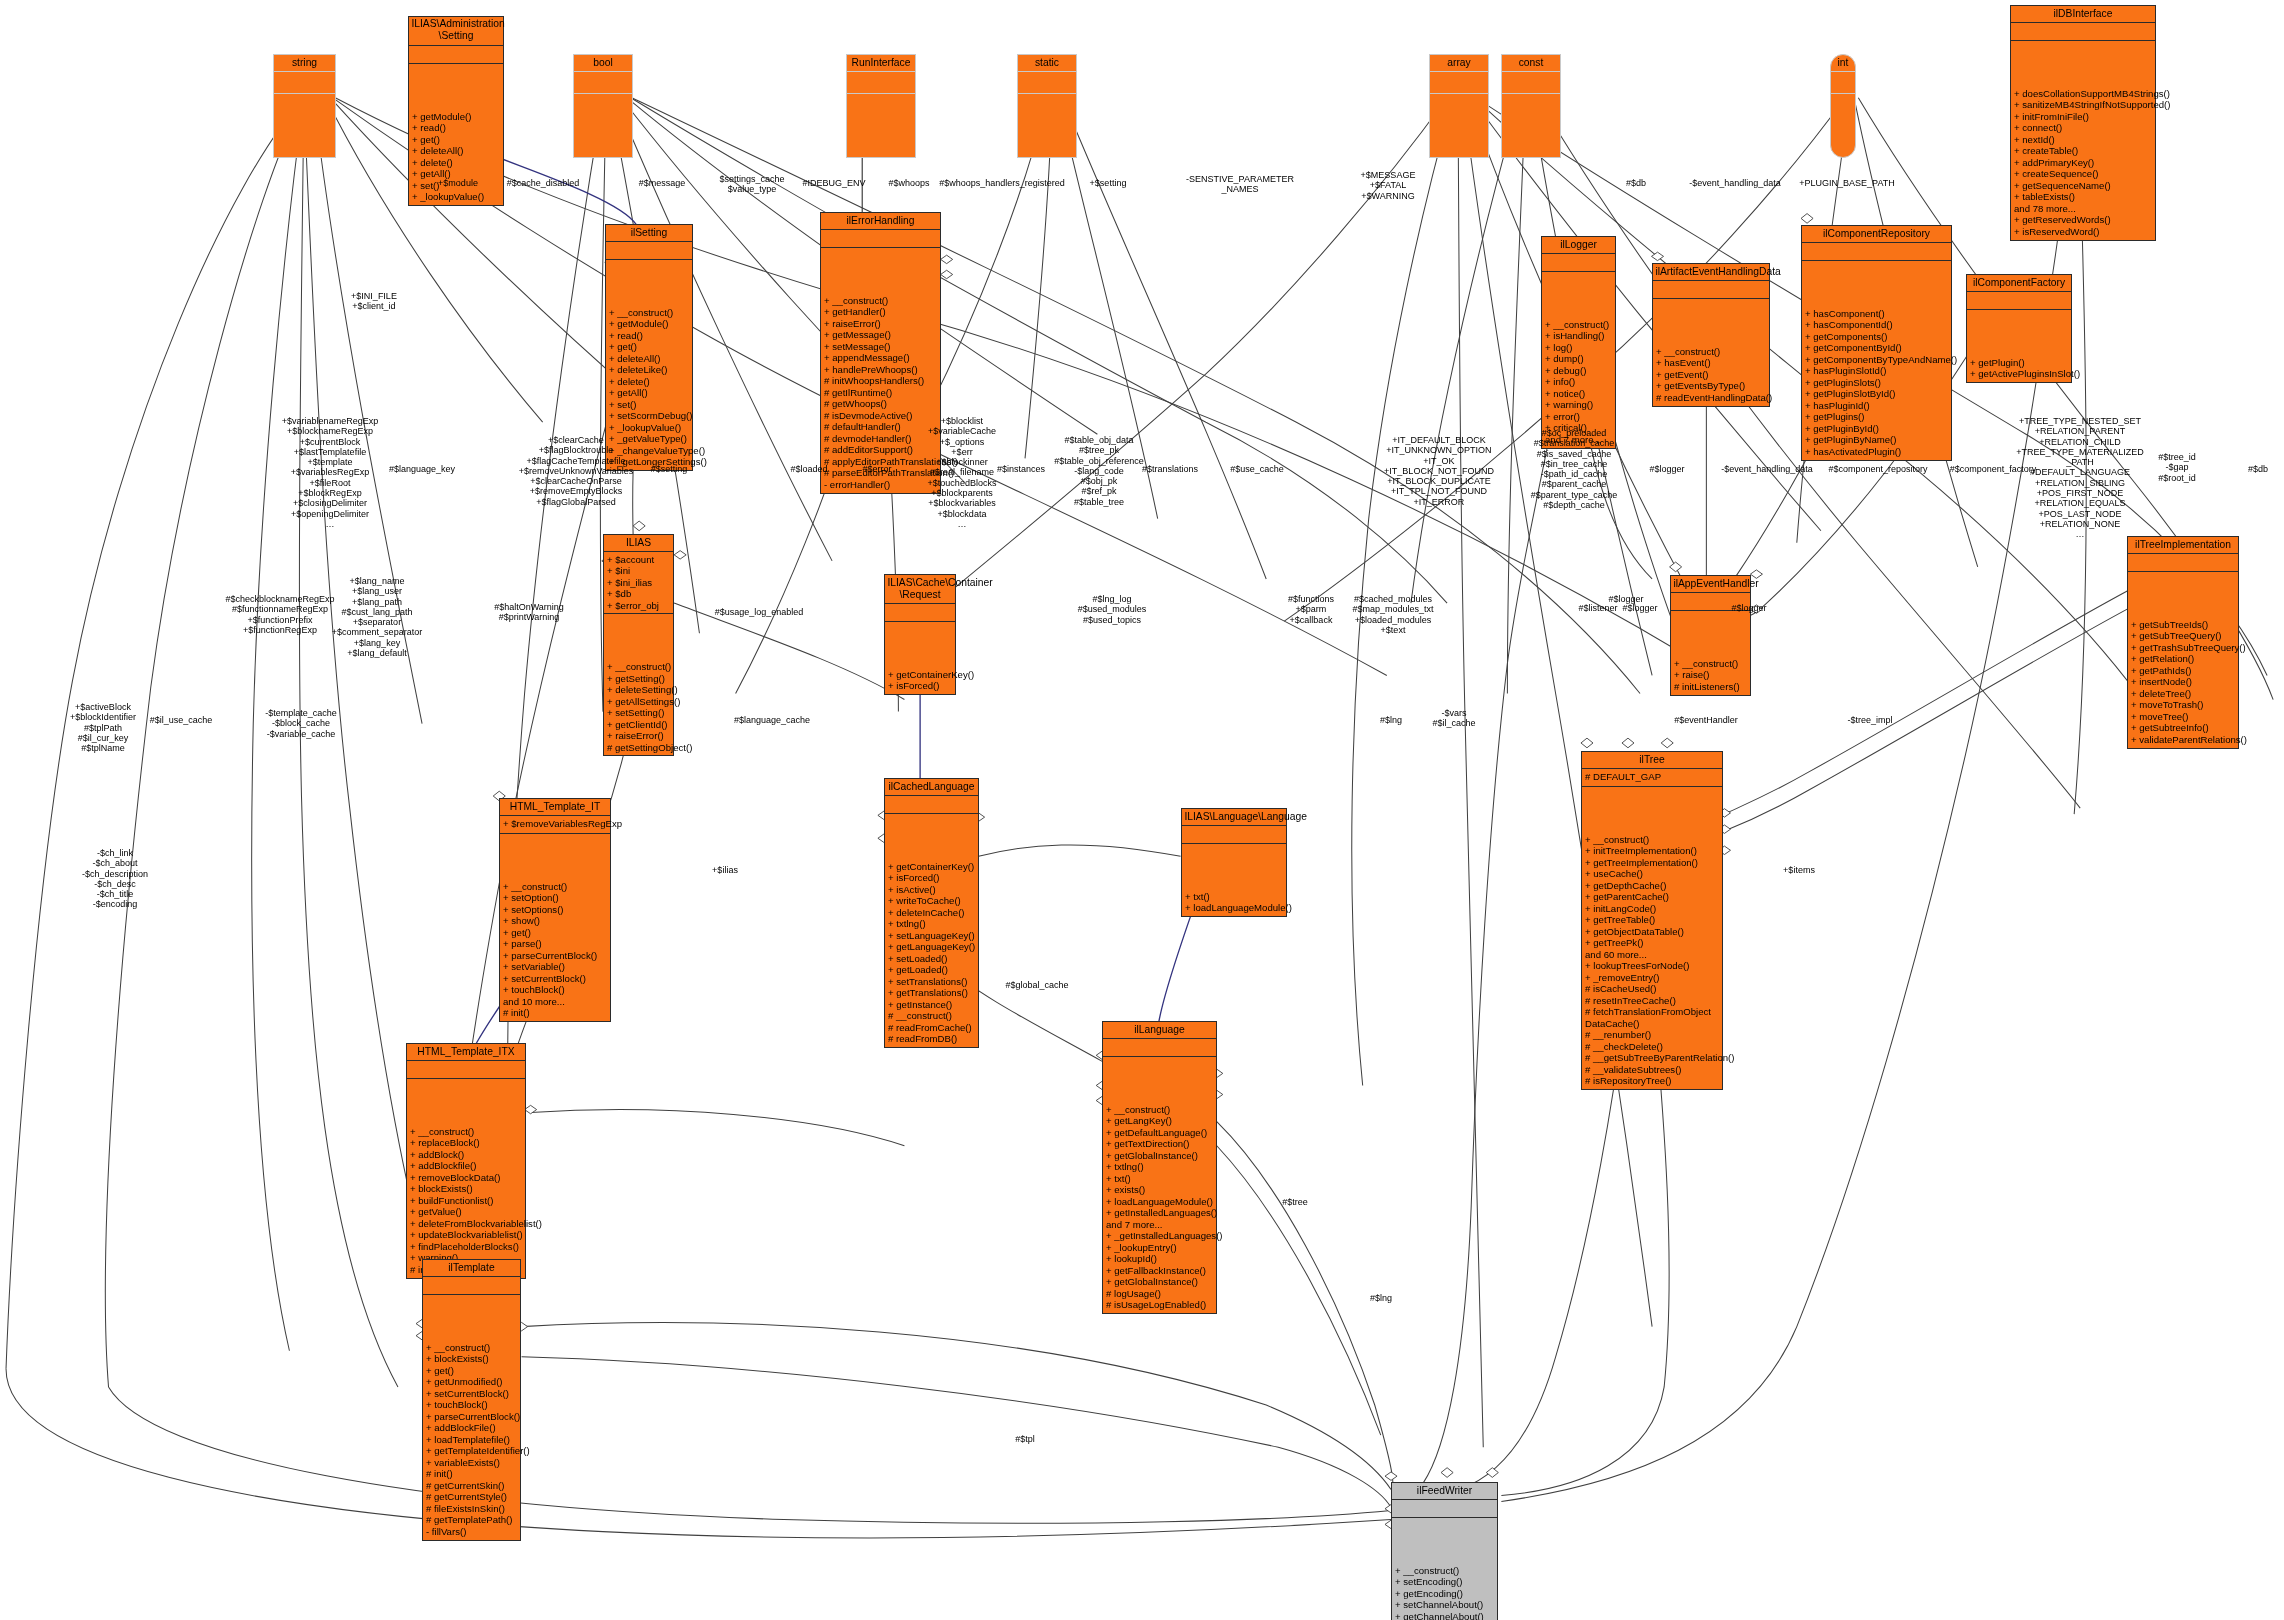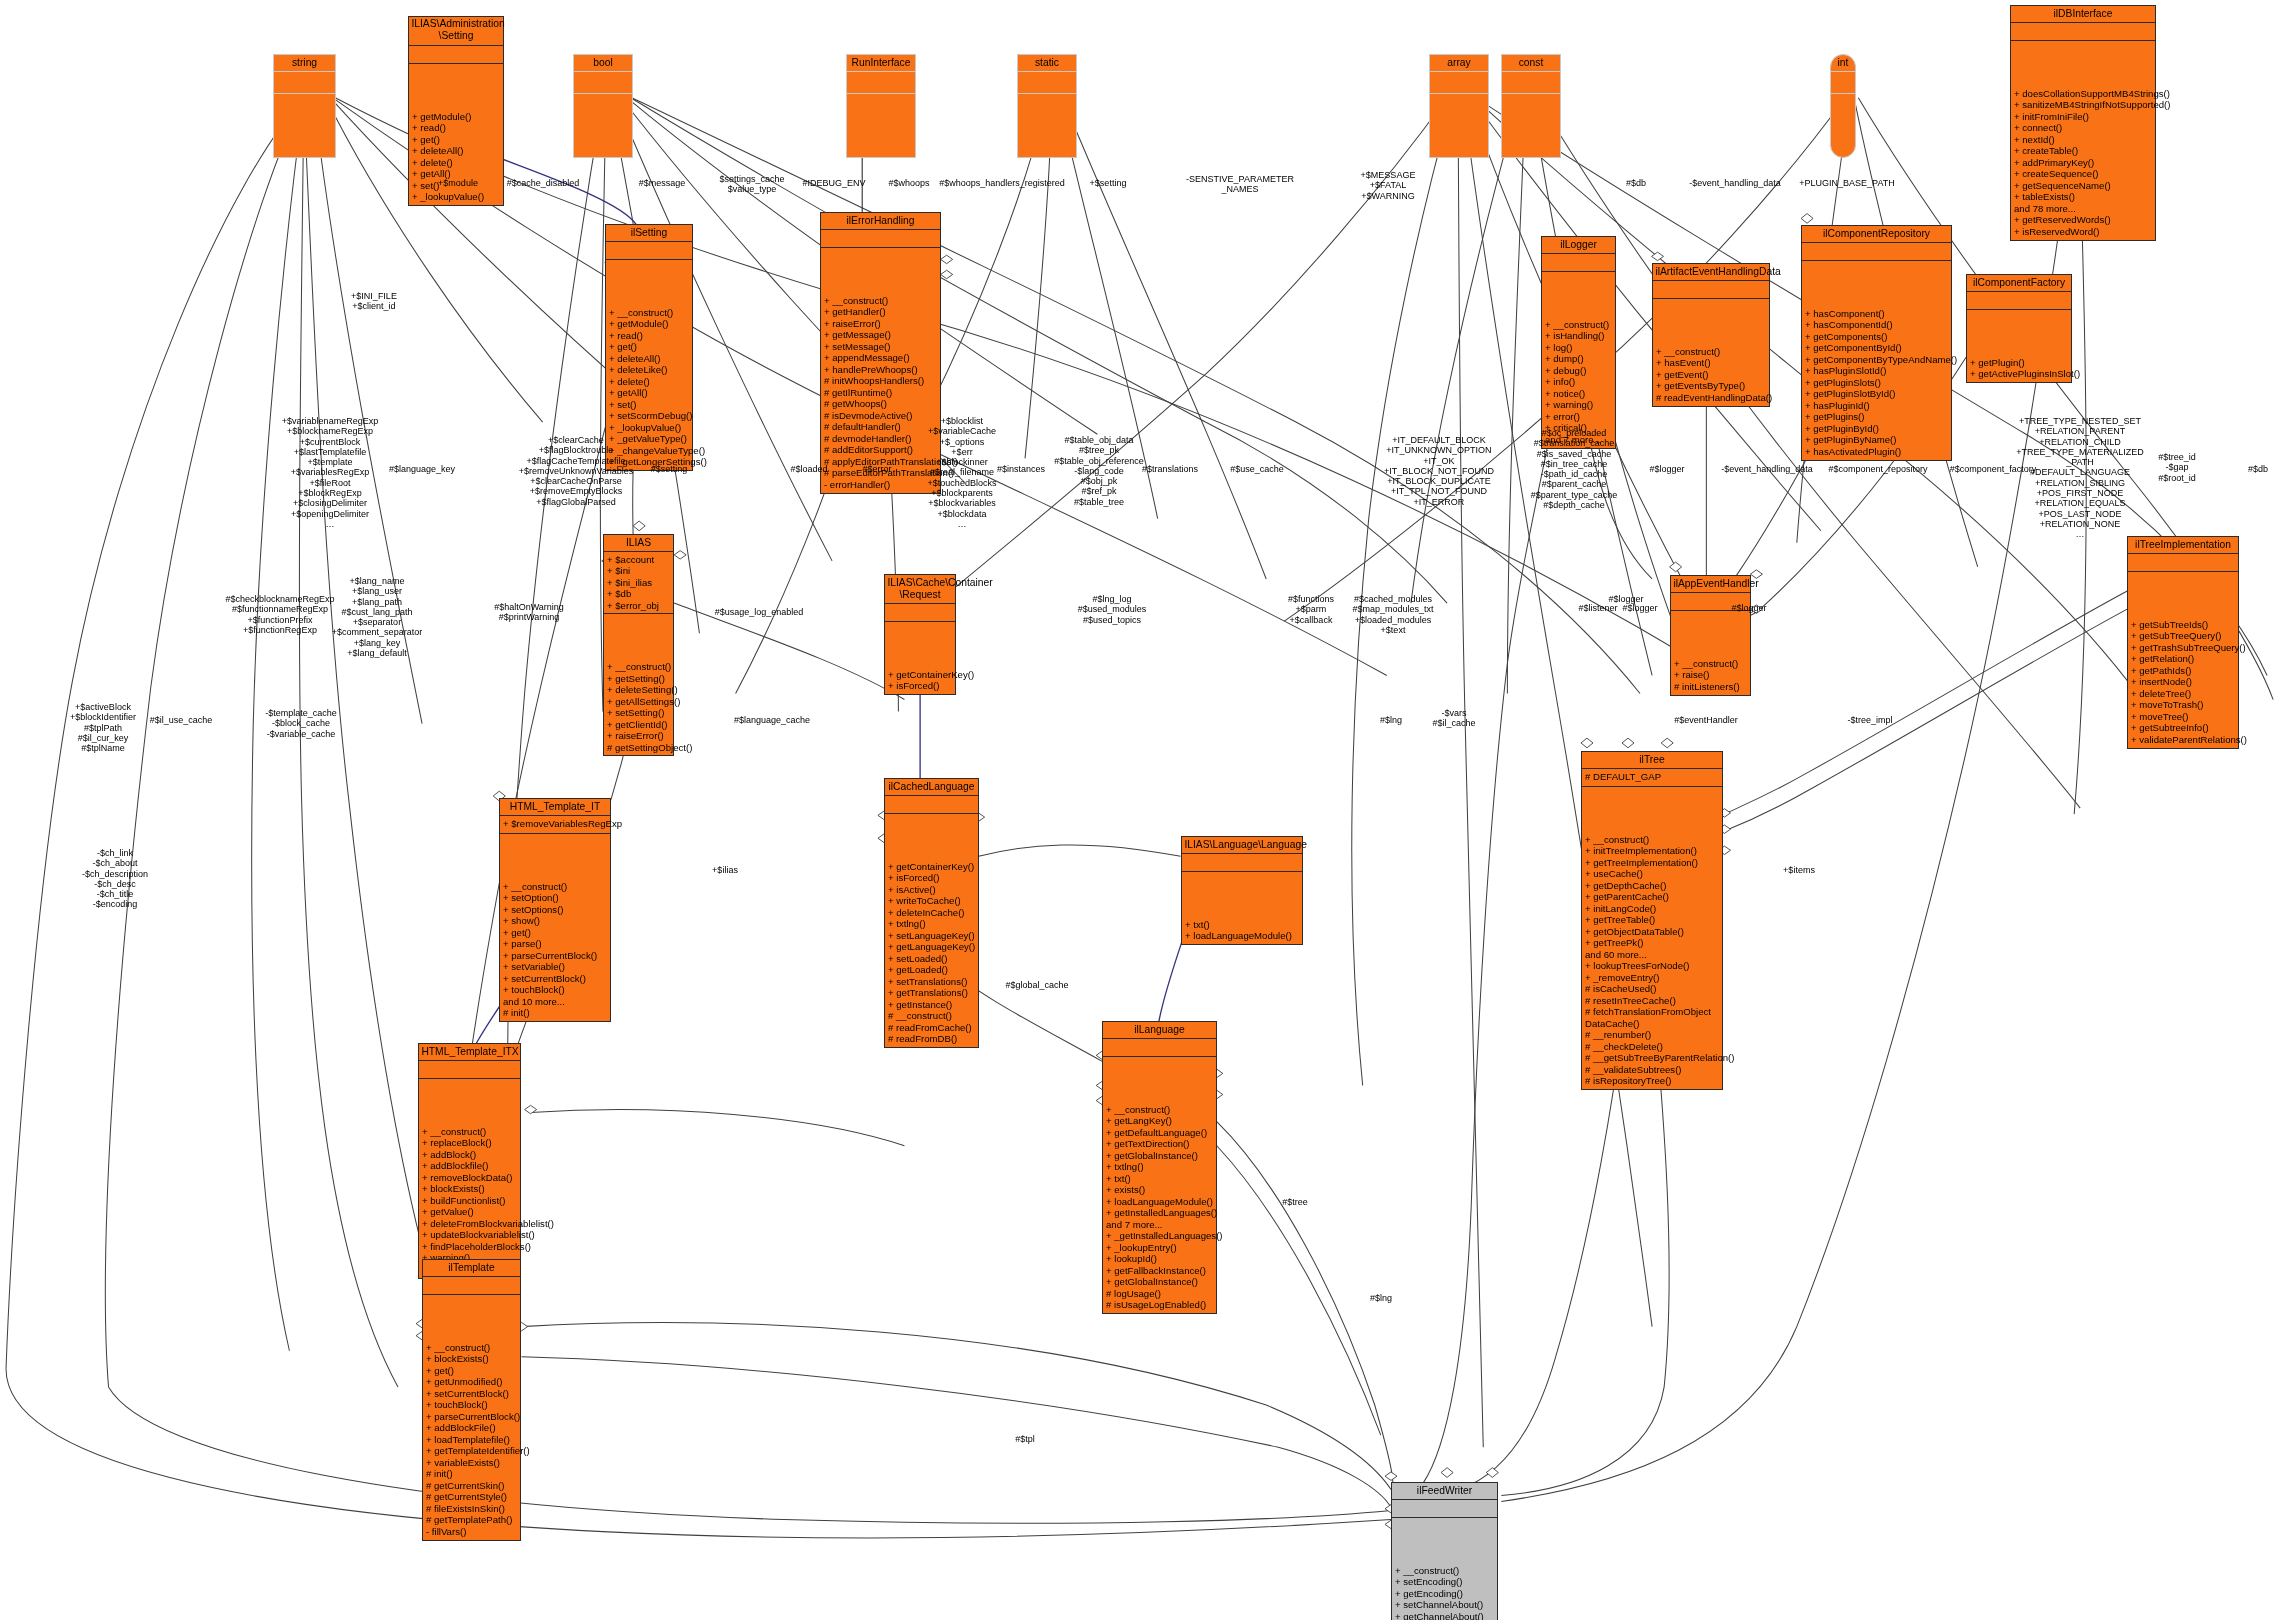--- a/index.html
+++ b/index.html
@@ -465,29 +465,29 @@
           <div>+ setLoaded()</div>
           <div>+ getLoaded()</div>
           <div>+ setTranslations()</div>
           <div>+ getTranslations()</div>
           <div>+ getInstance()</div>
           <div># __construct()</div>
           <div># readFromCache()</div>
           <div># readFromDB()</div>
         </div>
       </div>
-      <div class="node " style="left: 1181px; top: 836px; width: 122px;">
+      <div class="node " style="left: 1181px; top: 808px; width: 106px;">
         <div class="title">ILIAS\Language\Language</div>
         <div class="attrs"></div>
         <div class="ops">
           <div>+ txt()</div>
           <div>+ loadLanguageModule()</div>
         </div>
       </div>
-      <div class="node " style="left: 418px; top: 1043px; width: 103px;">
+      <div class="node " style="left: 406px; top: 1043px; width: 120px;">
         <div class="title">HTML_Template_ITX</div>
         <div class="attrs"></div>
         <div class="ops">
           <div>+ __construct()</div>
           <div>+ replaceBlock()</div>
           <div>+ addBlock()</div>
           <div>+ addBlockfile()</div>
           <div>+ removeBlockData()</div>
           <div>+ blockExists()</div>
           <div>+ buildFunctionlist()</div>

